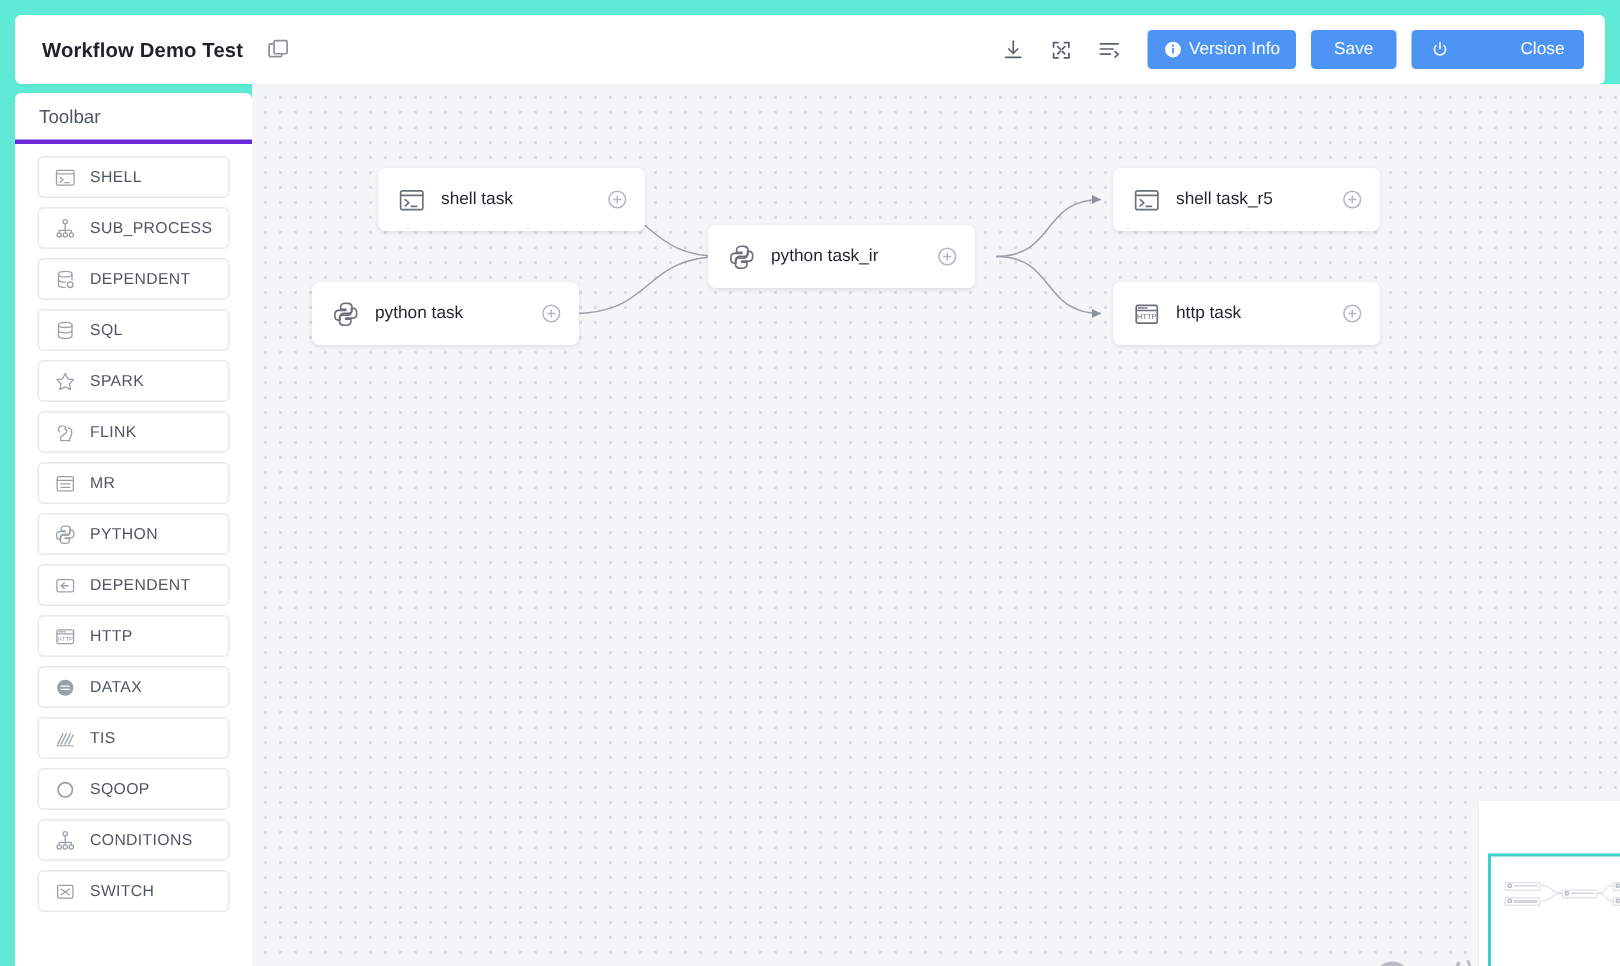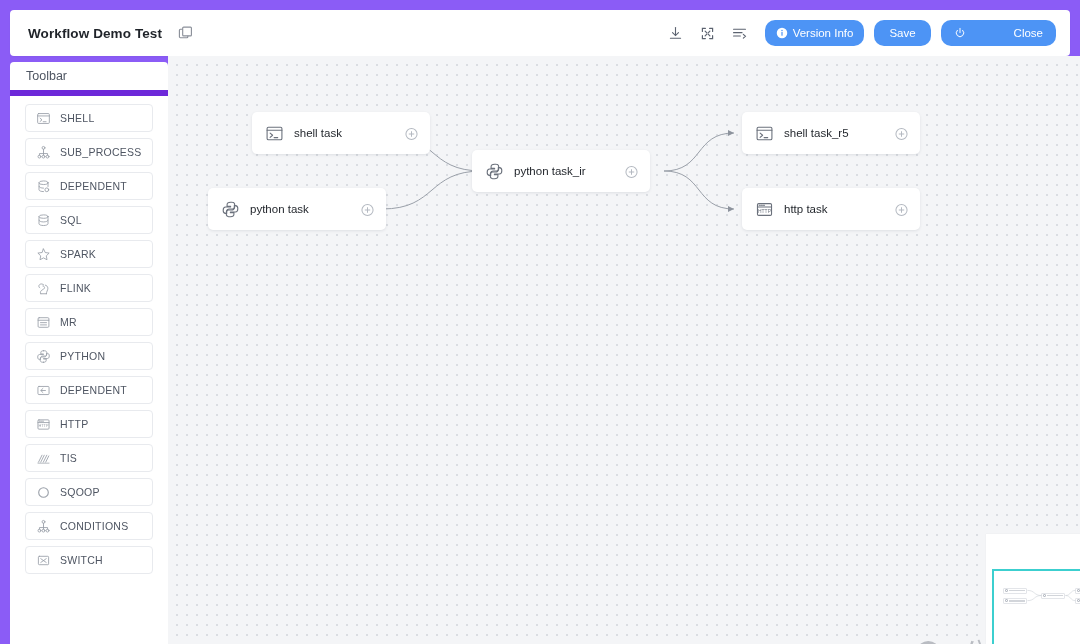--- a/index.html
+++ b/index.html
@@ -2,21 +2,21 @@
 <html><head>
 <meta charset="utf-8">
 <style>
   * { box-sizing: border-box; margin: 0; padding: 0; }
   html, body {
     width: 1080px; height: 644px;
     font-family: "Liberation Sans", sans-serif;
     background: #f2f3f5;
     overflow: hidden;
   }
-  #app { position: relative; width: 1080px; height: 644px; background: #8b5cf6; }
+  #app { position: relative; width: 1080px; height: 644px; background: #5eead4; }
 
   
   .header {
     position: absolute; left: 10px; top: 10px;
     width: 1060px; height: 46px;
     background: #ffffff; border-radius: 4px;
     display: flex; align-items: center;
     box-shadow: 0 1px 2px rgba(0,0,0,0.04);
   }
   .title-wrap { display: flex; align-items: center; padding-left: 18px; gap: 16px; }
@@ -31,37 +31,37 @@
     display: flex; align-items: center; justify-content: center; cursor: pointer;
   }
   .icon-btn svg { width: 17px; height: 17px; }
   .btn {
     height: 26px; border-radius: 3px; border: none;
     font-size: 11.5px; color: #fff; cursor: pointer;
     display: inline-flex; align-items: center; justify-content: center;
     gap: 5px; padding: 0 12px; font-family: inherit;
     white-space: nowrap;
   }
-  .btn-blue { background: #4d94f5; border-radius: 10px; }
+  .btn-blue { background: #4d94f5; }
   .btn svg { width: 12px; height: 12px; }
   .btn-version { padding: 0 11px; margin-left: 4px; }
   .btn-save { padding: 0 15px; }
   .btn-close { padding: 0 13px; gap: 48px; }
 
   
   .sidebar {
     position: absolute; left: 10px; top: 62px;
     width: 158px; height: 582px;
     background: #ffffff; border-radius: 4px 4px 0 0;
     overflow: hidden;
   }
   .sidebar-head {
     height: 34px; display: flex; align-items: center;
     padding-left: 16px; font-size: 12.5px; color: #4e5562;
-    border-bottom: 6px solid #6d28d9;
+    border-bottom: 3px solid #6d28d9;
   }
   .tool-list { padding: 8px 15px 10px 15px; display: flex; flex-direction: column; gap: 6px; }
   .tool-item {
     height: 28px; border: 1px solid #e8eaee; border-radius: 4px;
     display: flex; align-items: center; gap: 9px;
     padding-left: 10px; cursor: grab; background: #fff;
   }
   .tool-ic { width: 15px; height: 15px; flex: 0 0 15px; color: #9aa0a9; display: block; }
   .tool-lb { font-size: 10.5px; color: #4e5562; letter-spacing: .25px; }
 
@@ -294,20 +294,30 @@
             <svg class="tool-ic" viewBox="0 0 20 20" fill="none" stroke="currentColor" stroke-width="1.15" stroke-linecap="round" stroke-linejoin="round">
               <rect x="2.6" y="3.8" width="14.8" height="12.4" rx="1.3"></rect>
               <path d="M2.6 7.4 H17.4"></path>
               <path d="M4.4 5.6 h1.2"></path>
               <path d="M6.6 5.6 h1.2"></path>
               <path d="M8.8 5.6 h1.2"></path>
               <text x="10" y="13.6" font-size="5.2" fill="currentColor" stroke="none" text-anchor="middle" font-family="Liberation Sans, sans-serif">HTTP</text>
             </svg>
           </span>
           <span class="tool-lb">HTTP</span>
+        </div>
+        <div class="tool-item">
+          <span>
+            <svg class="tool-ic" viewBox="0 0 20 20" fill="none" stroke="currentColor" stroke-width="1.15" stroke-linecap="round" stroke-linejoin="round">
+              <circle cx="10" cy="10" r="7.2" fill="currentColor" stroke="none"></circle>
+              <path d="M6.4 8.6 H13.6" stroke="#fff" stroke-width="1.2"></path>
+              <path d="M6.4 11.4 H13.6" stroke="#fff" stroke-width="1.2"></path>
+            </svg>
+          </span>
+          <span class="tool-lb">DATAX</span>
         </div>
         <div class="tool-item">
           <span>
             <svg class="tool-ic" viewBox="0 0 20 20" fill="none" stroke="currentColor" stroke-width="1.15" stroke-linecap="round" stroke-linejoin="round">
               <path d="M3.4 14.8 L8 5.6"></path>
               <path d="M6.4 14.8 L11 5.6"></path>
               <path d="M9.8 14.8 L14.4 5.6"></path>
               <path d="M13 14.8 L17 6.6"></path>
               <path d="M2.6 16.2 H17.4" stroke-width="1"></path>
             </svg>

